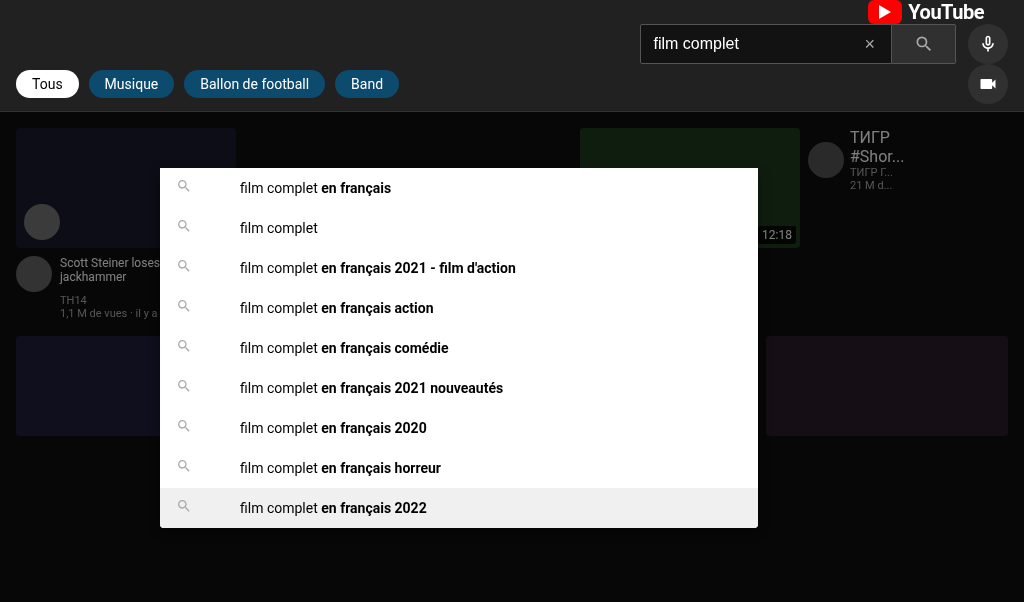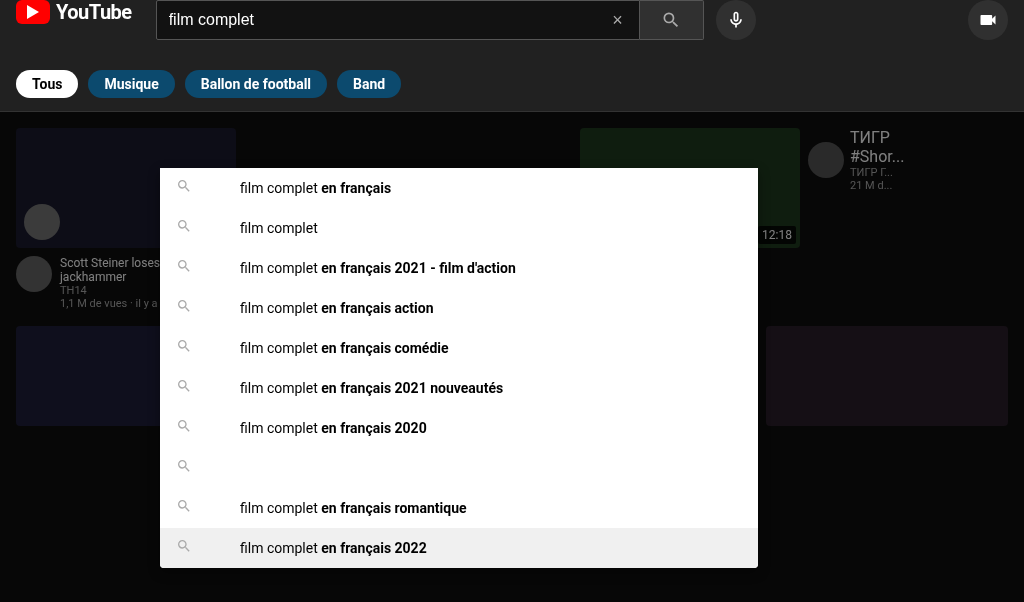--- a/index.html
+++ b/index.html
@@ -11,24 +11,25 @@
       height: 602px;
       overflow: hidden;
       position: relative;
     }
 
     
     .header {
       background: #212121;
       height: 56px;
       display: flex;
-      align-items: flex-start;
+      align-items: flex-end;
       padding: 0 16px;
       position: relative;
       z-index: 100;
+      flex-direction: column;
     }
     .logo-area {
       display: flex;
       align-items: center;
       gap: 6px;
       flex-shrink: 0;
       margin-right: 24px;
     }
     .yt-logo-icon {
       width: 34px;
@@ -143,21 +144,21 @@
       gap: 10px;
       overflow: hidden;
       border-bottom: 1px solid #333;
     }
     .chip {
       background: #fff;
       color: #000;
       border-radius: 20px;
       padding: 6px 16px;
       font-size: 14px;
-      font-weight: 700;
+      font-weight: 400;
       cursor: pointer;
       white-space: nowrap;
       flex-shrink: 0;
     }
     .chip.secondary {
       background: #0c4a6e;
       color: #fff;
     }
 
     
@@ -295,21 +296,21 @@
         <div class="video-thumb dark1" style="height:120px; border-radius:4px; position:relative;">
           <div style="position:absolute; bottom:8px; left:8px; display:flex; align-items:center; gap:8px;">
             <div style="width:36px; height:36px; border-radius:50%; background:#777; overflow:hidden; flex-shrink:0;"></div>
           </div>
         </div>
         <div style="display:flex; gap:8px; margin-top:8px;">
           <div style="width:36px; height:36px; border-radius:50%; background:#666; flex-shrink:0;"></div>
           <div>
             <div style="font-size:12px; color:#fff;">Scott Steiner loses...
 Goldberg jackhammer</div>
-            <div style="font-size:11px; color:#aaa;">TH14</div>
+            <div style="font-size:11px; color:#aaa;margin-top:10px;">TH14</div>
             <div style="font-size:11px; color:#aaa;">1,1 M de vues · il y a 1...</div>
           </div>
         </div>
       </div>
 
       <div style="grid-column:2;"></div>
 
       <div style="grid-column:3; display:flex; flex-direction:column;">
         <div class="video-thumb dark3" style="height:120px; border-radius:4px; position:relative;">
           <div class="duration-badge">12:18</div>
@@ -402,28 +403,21 @@
           </svg>
       </span>
       <span class="item-text"><span class="normal">film complet </span><span class="bold">en français 2020</span></span>
     </div>
     <div class="autocomplete-item">
       <span class="search-icon-small">
         <svg width="16" height="16" viewBox="0 0 24 24" fill="#aaa">
             <path d="M15.5 14h-.79l-.28-.27A6.471 6.471 0 0 0 16 9.5 6.5 6.5 0 1 0 9.5 16c1.61 0 3.09-.59 4.23-1.57l.27.28v.79l5 4.99L20.49 19l-4.99-5zm-6 0C7.01 14 5 11.99 5 9.5S7.01 5 9.5 5 14 7.01 14 9.5 11.99 14 9.5 14z"></path>
           </svg>
       </span>
-    </div>
-    <div class="autocomplete-item">
-      <span class="search-icon-small">
-        <svg width="16" height="16" viewBox="0 0 24 24" fill="#aaa">
-            <path d="M15.5 14h-.79l-.28-.27A6.471 6.471 0 0 0 16 9.5 6.5 6.5 0 1 0 9.5 16c1.61 0 3.09-.59 4.23-1.57l.27.28v.79l5 4.99L20.49 19l-4.99-5zm-6 0C7.01 14 5 11.99 5 9.5S7.01 5 9.5 5 14 7.01 14 9.5 11.99 14 9.5 14z"></path>
-          </svg>
-      </span>
-      <span class="item-text"><span class="normal">film complet </span><span class="bold">en français romantique</span></span>
+      <span class="item-text"><span class="normal">film complet </span><span class="bold">en français horreur</span></span>
     </div>
     <div class="autocomplete-item highlighted">
       <span class="search-icon-small">
         <svg width="16" height="16" viewBox="0 0 24 24" fill="#aaa">
             <path d="M15.5 14h-.79l-.28-.27A6.471 6.471 0 0 0 16 9.5 6.5 6.5 0 1 0 9.5 16c1.61 0 3.09-.59 4.23-1.57l.27.28v.79l5 4.99L20.49 19l-4.99-5zm-6 0C7.01 14 5 11.99 5 9.5S7.01 5 9.5 5 14 7.01 14 9.5 11.99 14 9.5 14z"></path>
           </svg>
       </span>
       <span class="item-text"><span class="normal">film complet </span><span class="bold">en français 2022</span></span>
     </div>
 

